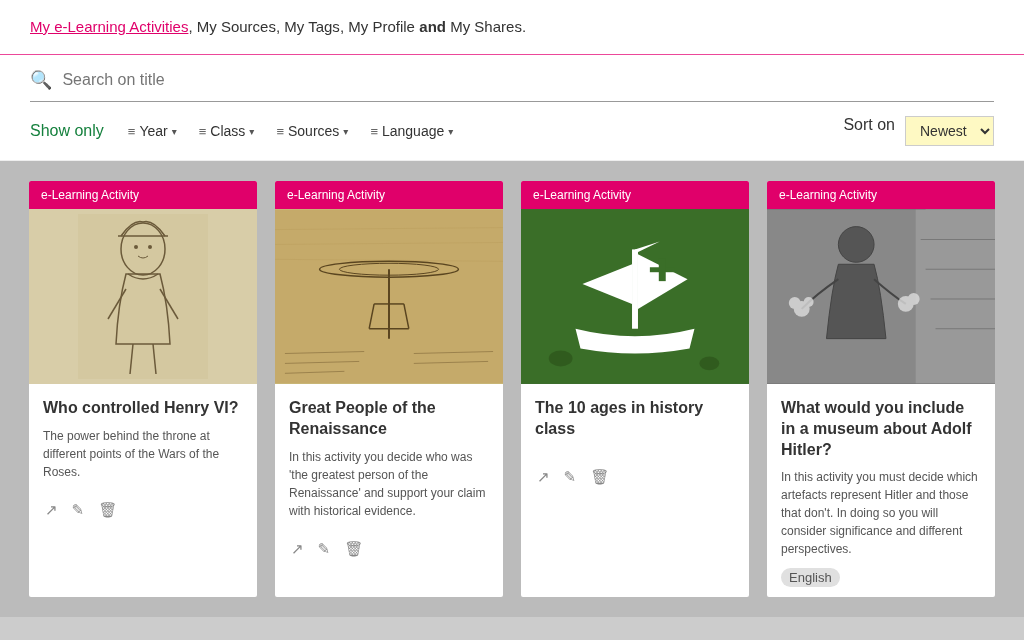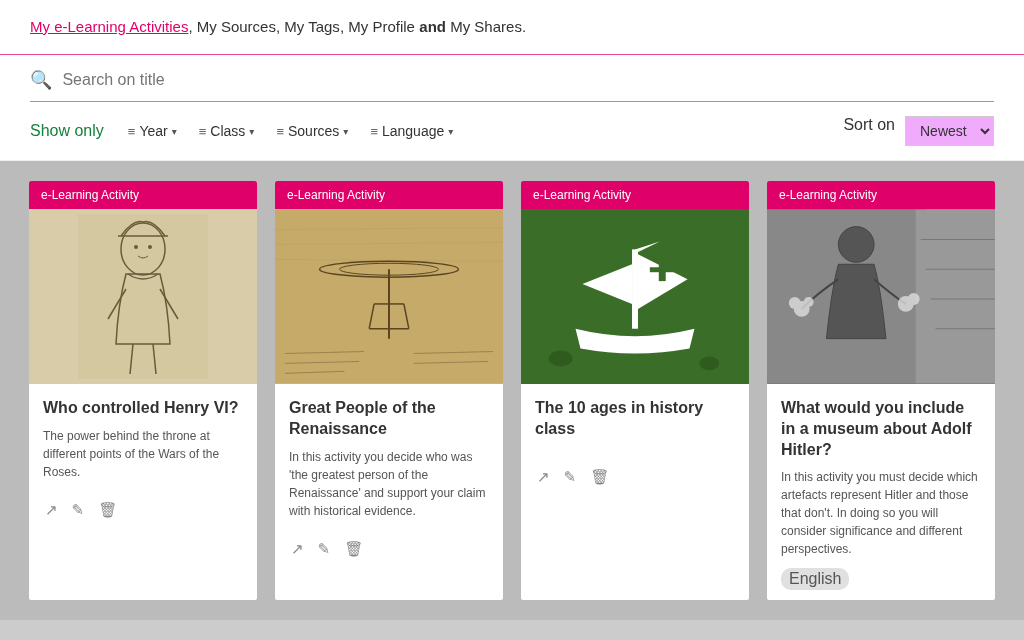--- a/index.html
+++ b/index.html
@@ -93,21 +93,21 @@
     }
     .sort-label {
       font-size: 16px;
       color: #333;
     }
     .sort-select {
       border: 1px solid #ccc;
       padding: 5px 10px;
       font-size: 14px;
       cursor: pointer;
-      background: #f0abfc;
+      background: #fef9c3;
       color: #333;
     }
 
     
     .cards-area {
       background: #bbb;
       padding: 20px 20px;
       display: flex;
       gap: 18px;
       flex-wrap: wrap;
@@ -159,21 +159,21 @@
       color: #888;
       font-size: 15px;
       padding: 2px;
     }
 
     .card-tag {
       margin: 0 14px 10px 14px;
       display: inline-block;
       background: #e0e0e0;
       color: #555;
-      font-size: 16px;
+      font-size: 13px;
       padding: 2px 8px;
       border-radius: 10px;
     }
 
     
     .henry-figure {
       width: 100%;
       height: 175px;
       background: #d8cda8;
       display: flex;

